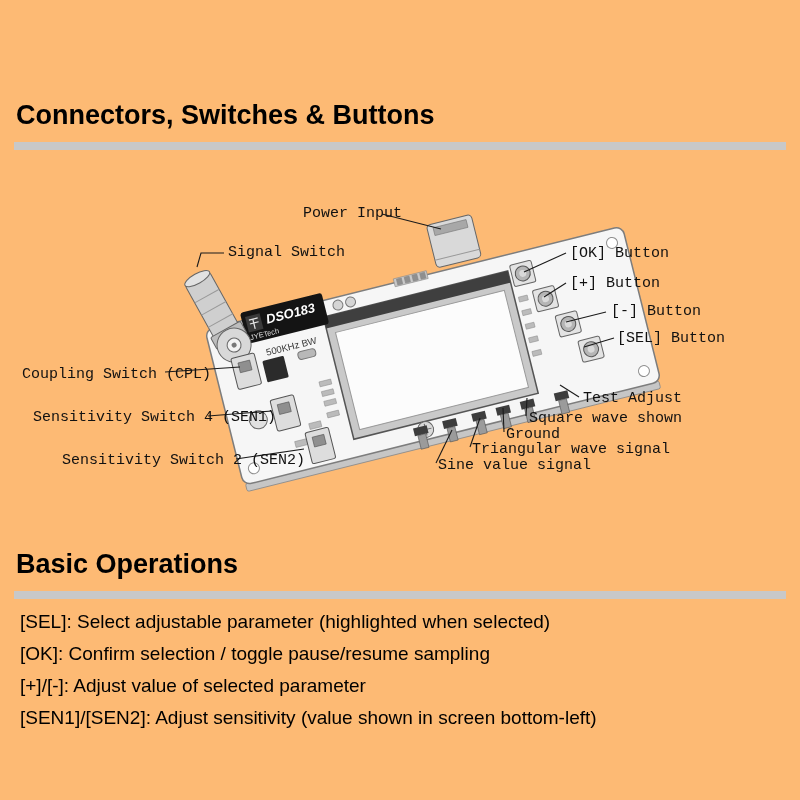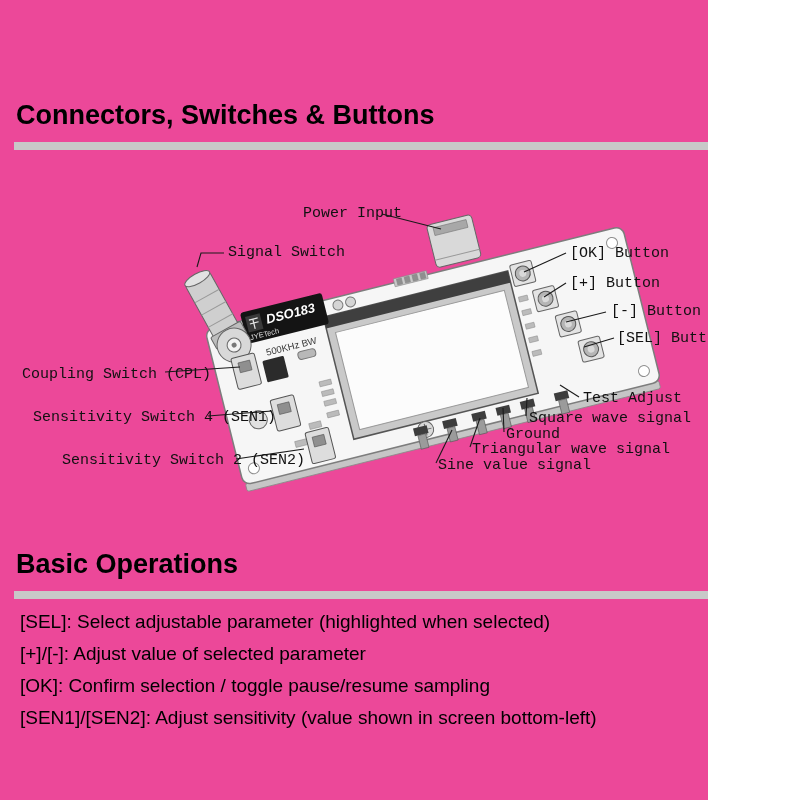--- a/index.html
+++ b/index.html
@@ -1,19 +1,19 @@
 <!DOCTYPE html>
 <html><head>
 <meta charset="utf-8">
 <style>
   * { box-sizing: border-box; }
   html,body { margin:0; padding:0; background:#fff; }
   .page {
-    position:relative; width:708px; height:800px; overflow:hidden;
-    background:#ec4899; font-family:"Liberation Sans", sans-serif; color:#000;
+    position:relative; width:800px; height:800px; overflow:hidden;
+    background:#fdba74; font-family:"Liberation Sans", sans-serif; color:#000;
   }
   .title {
     position:absolute; font-size:27px; font-weight:bold; white-space:nowrap;
     font-family:"Liberation Sans", sans-serif; color:#000;
   }
   .rule { position:absolute; height:8px; background:#c8c8c8; }
   .label {
     position:absolute; font-size:15px; white-space:nowrap; color:#111;
     font-family:Liberation Mono, monospace;
   }
@@ -199,28 +199,28 @@
   <div class="label" style="left:303px;top:205px">Power Input</div>
   <div class="label" style="left:228px;top:244px">Signal Switch</div>
   <div class="label" style="left:570px;top:245px">[OK] Button</div>
   <div class="label" style="left:570px;top:275px">[+] Button</div>
   <div class="label" style="left:611px;top:303px">[-] Button</div>
   <div class="label" style="left:617px;top:330px">[SEL] Button</div>
   <div class="label" style="left:22px;top:366px">Coupling Switch (CPL)</div>
   <div class="label" style="left:33px;top:409px">Sensitivity Switch 4 (SEN1)</div>
   <div class="label" style="left:62px;top:452px">Sensitivity Switch 2 (SEN2)</div>
   <div class="label" style="left:583px;top:390px">Test Adjust</div>
-  <div class="label" style="left:529px;top:410px">Square wave signal</div>
+  <div class="label" style="left:529px;top:410px">Square wave shown</div>
   <div class="label" style="left:506px;top:426px">Ground</div>
   <div class="label" style="left:472px;top:441px">Triangular wave signal</div>
   <div class="label" style="left:438px;top:457px">Sine value signal</div>
 
   <div class="title" style="left:16px;top:549px">Basic Operations</div>
   <div class="rule" style="left:14px;top:591px;width:772px"></div>
 
   <div class="ops">
     <p>[SEL]: Select adjustable parameter (highlighted when selected)</p>
+    <p>[OK]: Confirm selection / toggle pause/resume sampling</p>
     <p>[+]/[-]: Adjust value of selected parameter</p>
-    <p>[OK]: Confirm selection / toggle pause/resume sampling</p>
     <p>[SEN1]/[SEN2]: Adjust sensitivity (value shown in screen bottom-left)</p>
   </div>
 
 </div>
 
 </body></html>

